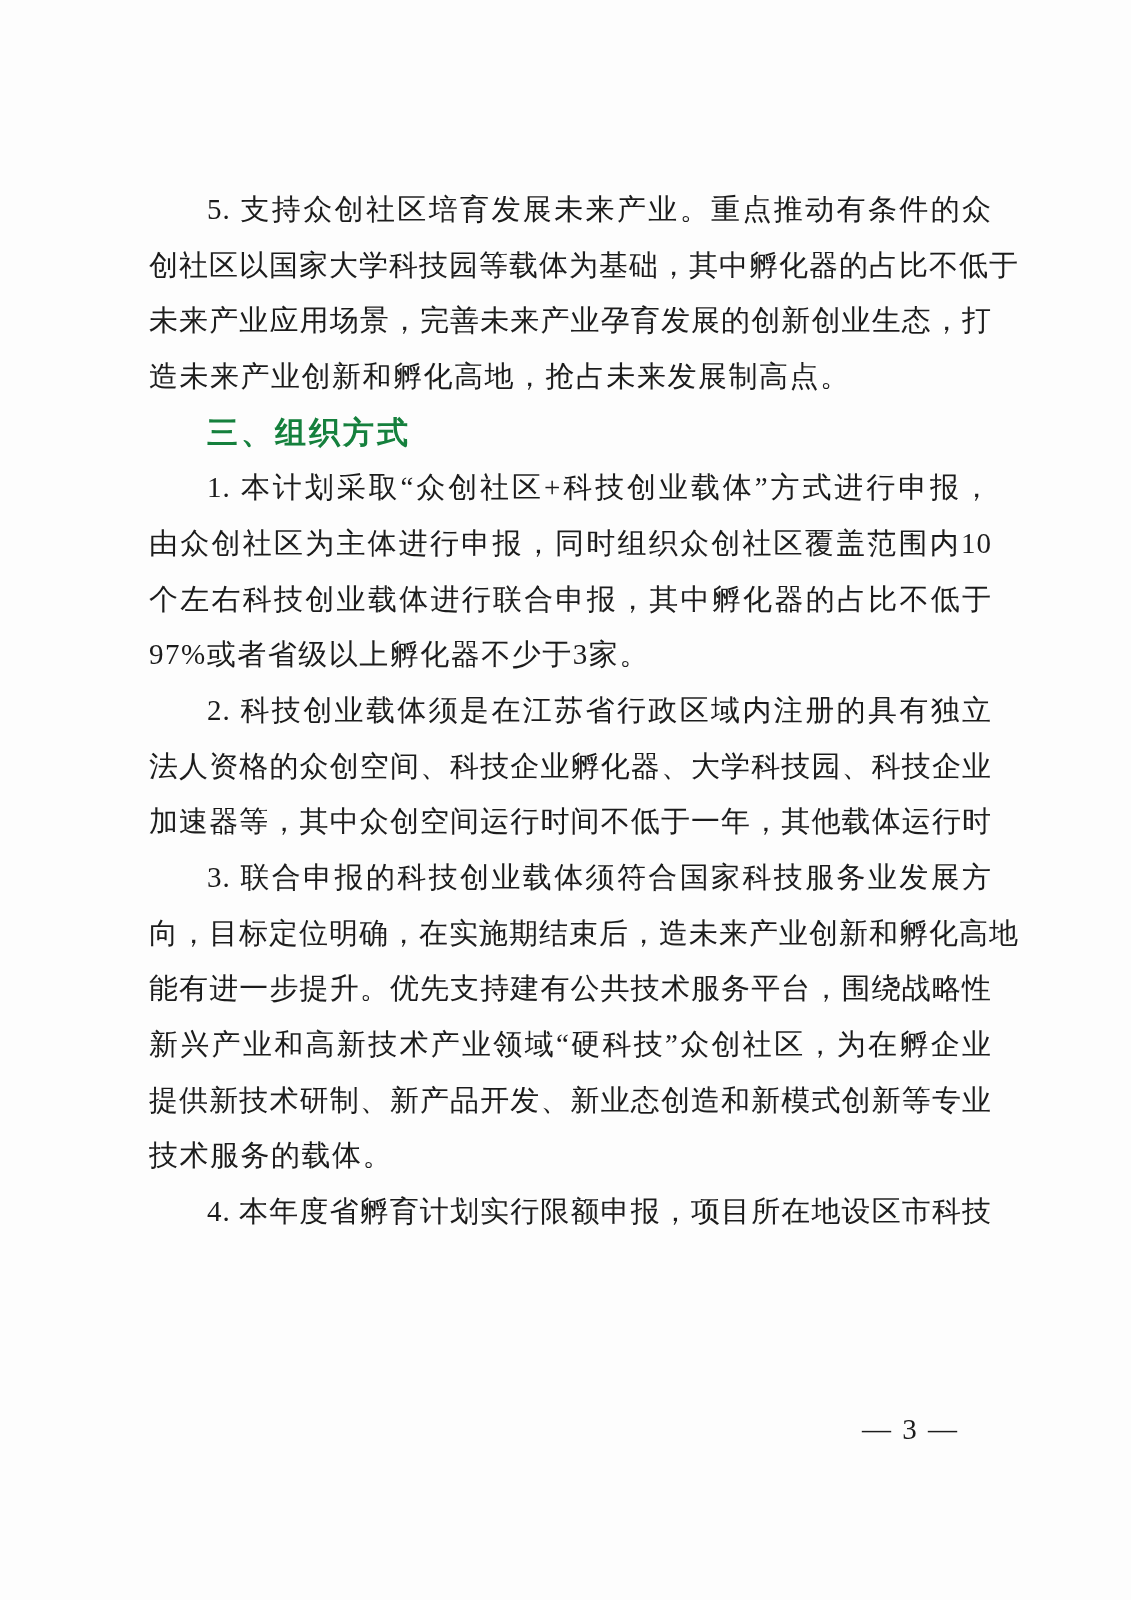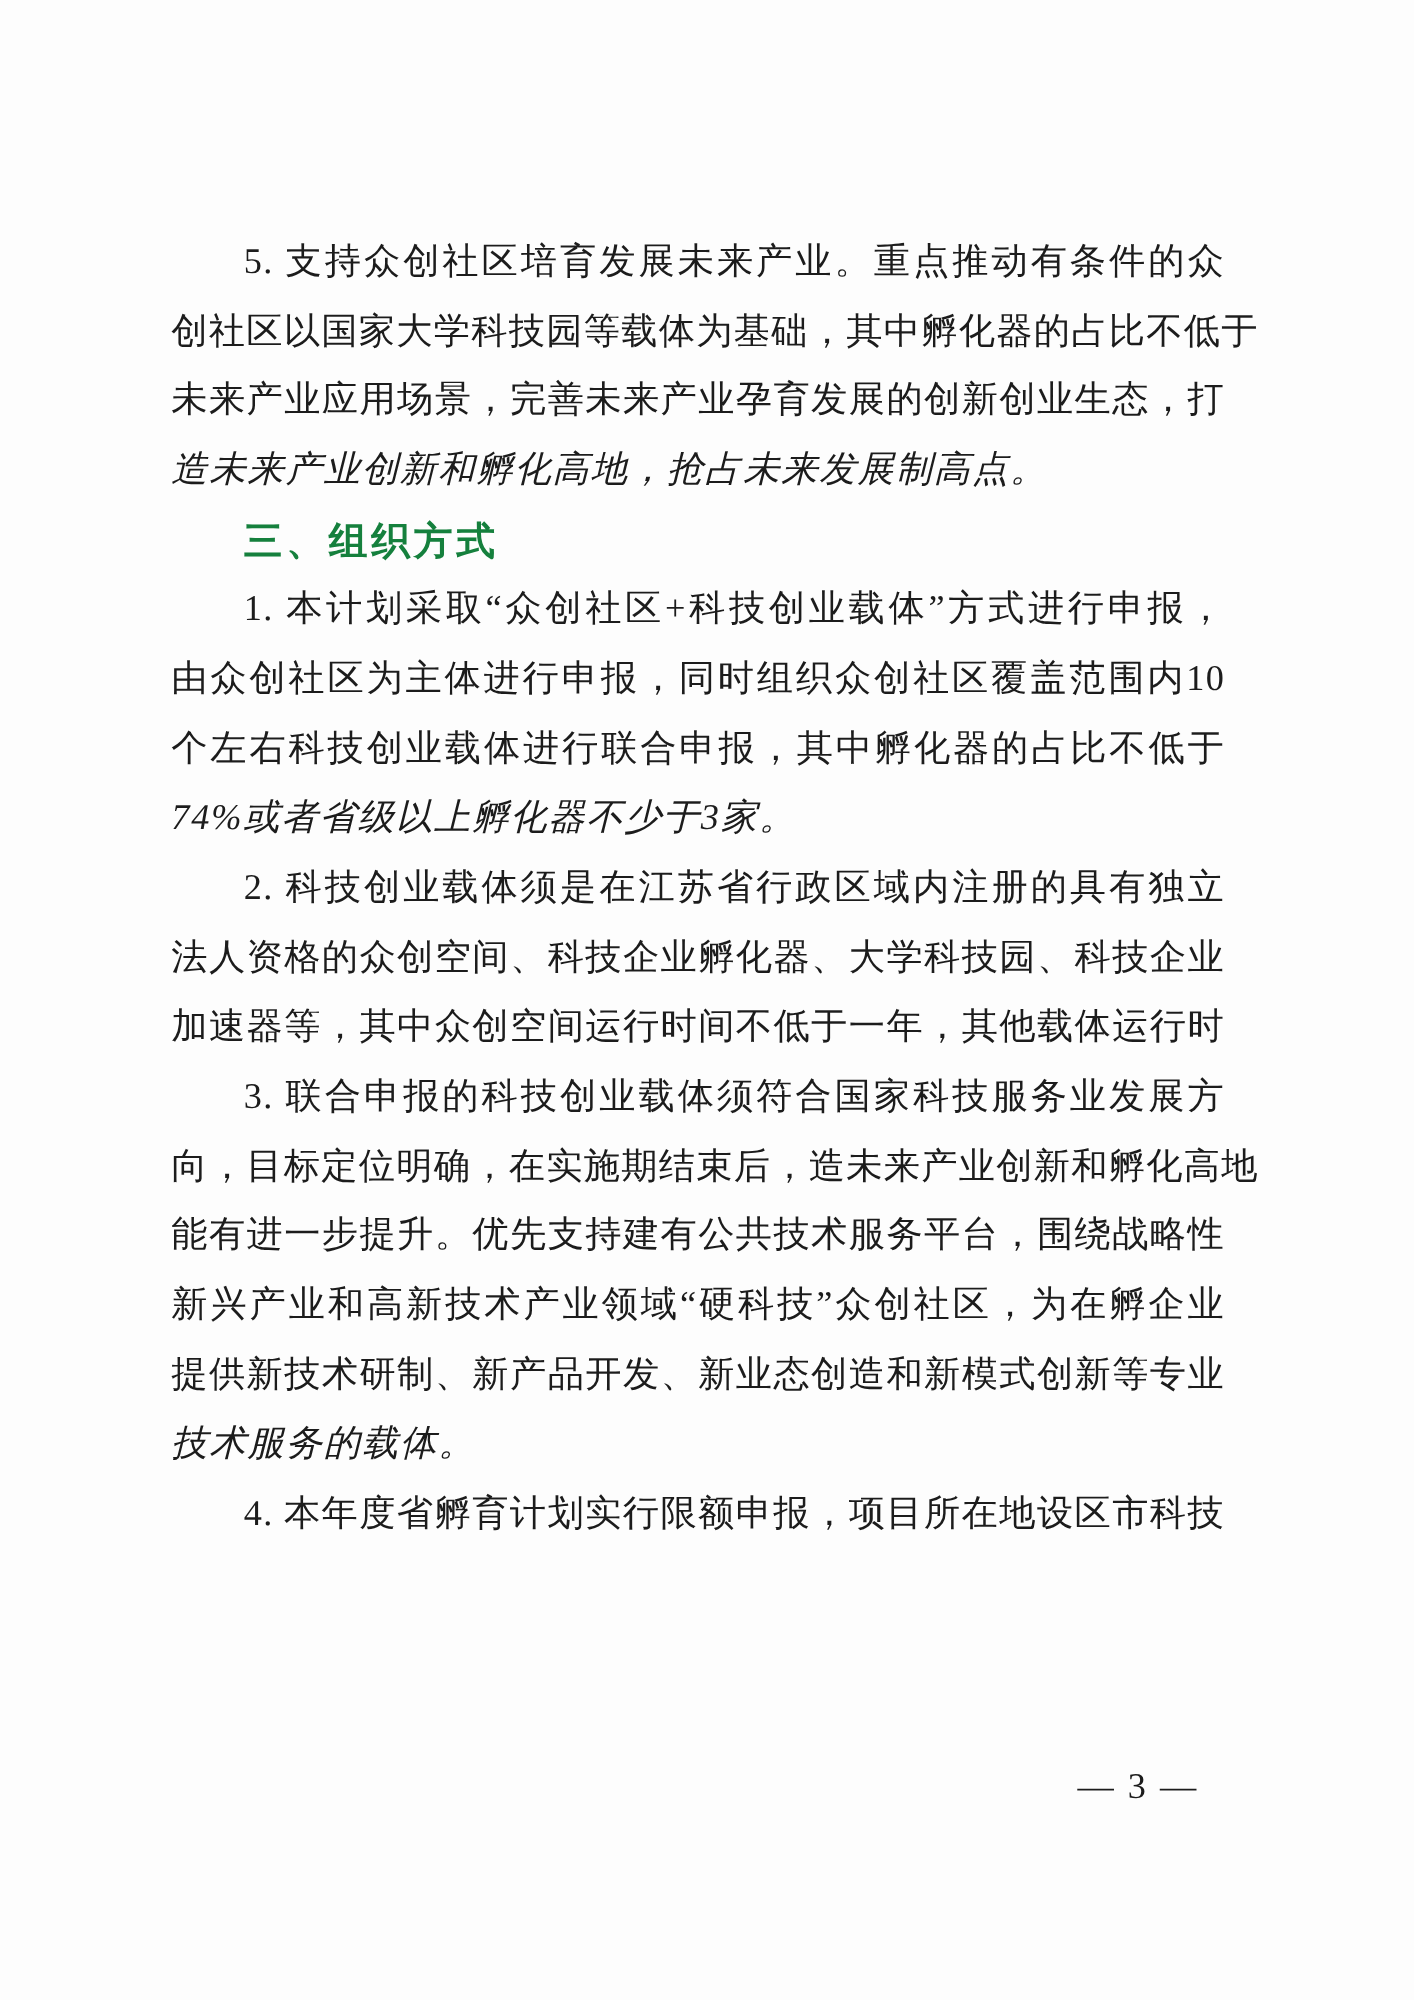--- a/index.html
+++ b/index.html
@@ -13,41 +13,40 @@
     height: 1600px;
     margin: 0 auto;
     background: #fdfdfd;
     color: #1c1c1c;
     overflow: hidden;
     font-family: "Liberation Serif", "DejaVu Serif", serif;
   }
   .doc {
     position: absolute;
     top: 190px;
-    left: 137px;
+    left: 149px;
     width: 843px;
   }
   .line {
     height: 55.67px;
     font-size: 29px;
     line-height: 38px;
     letter-spacing: 1px;
     text-align: justify;
     text-align-last: justify;
     white-space: nowrap;
     color: #1c1c1c;
   }
   .line.first {
     padding-left: 58px;
   }
   .line.last {
     text-align: right;
     text-align-last: left;
     letter-spacing: 1.5px;
-    font-style: italic;
   }
   .heading-line {
     height: 55.67px;
     margin: 0;
     padding-left: 58px;
     font-family: "Liberation Sans", "DejaVu Sans", sans-serif;
     font-weight: 700;
     font-size: 31px;
     line-height: 40px;
     letter-spacing: 3px;
@@ -75,21 +74,21 @@
       <div class="line">未来产业应用场景，完善未来产业孕育发展的创新创业生态，打</div>
       <div class="line last">造未来产业创新和孵化高地，抢占未来发展制高点。</div>
     </section>
 
     <h2 class="heading-line">三、组织方式</h2>
 
     <section>
       <div class="line first">1. 本计划采取“众创社区+科技创业载体”方式进行申报，</div>
       <div class="line">由众创社区为主体进行申报，同时组织众创社区覆盖范围内10</div>
       <div class="line">个左右科技创业载体进行联合申报，其中孵化器的占比不低于</div>
-      <div class="line last">74%或者省级以上孵化器不少于3家。</div>
+      <div class="line last">97%或者省级以上孵化器不少于3家。</div>
     </section>
 
     <section>
       <div class="line first">2. 科技创业载体须是在江苏省行政区域内注册的具有独立</div>
       <div class="line">法人资格的众创空间、科技企业孵化器、大学科技园、科技企业</div>
       <div class="line">加速器等，其中众创空间运行时间不低于一年，其他载体运行时</div>
     </section>
 
     <section>
       <div class="line first">3. 联合申报的科技创业载体须符合国家科技服务业发展方</div>

